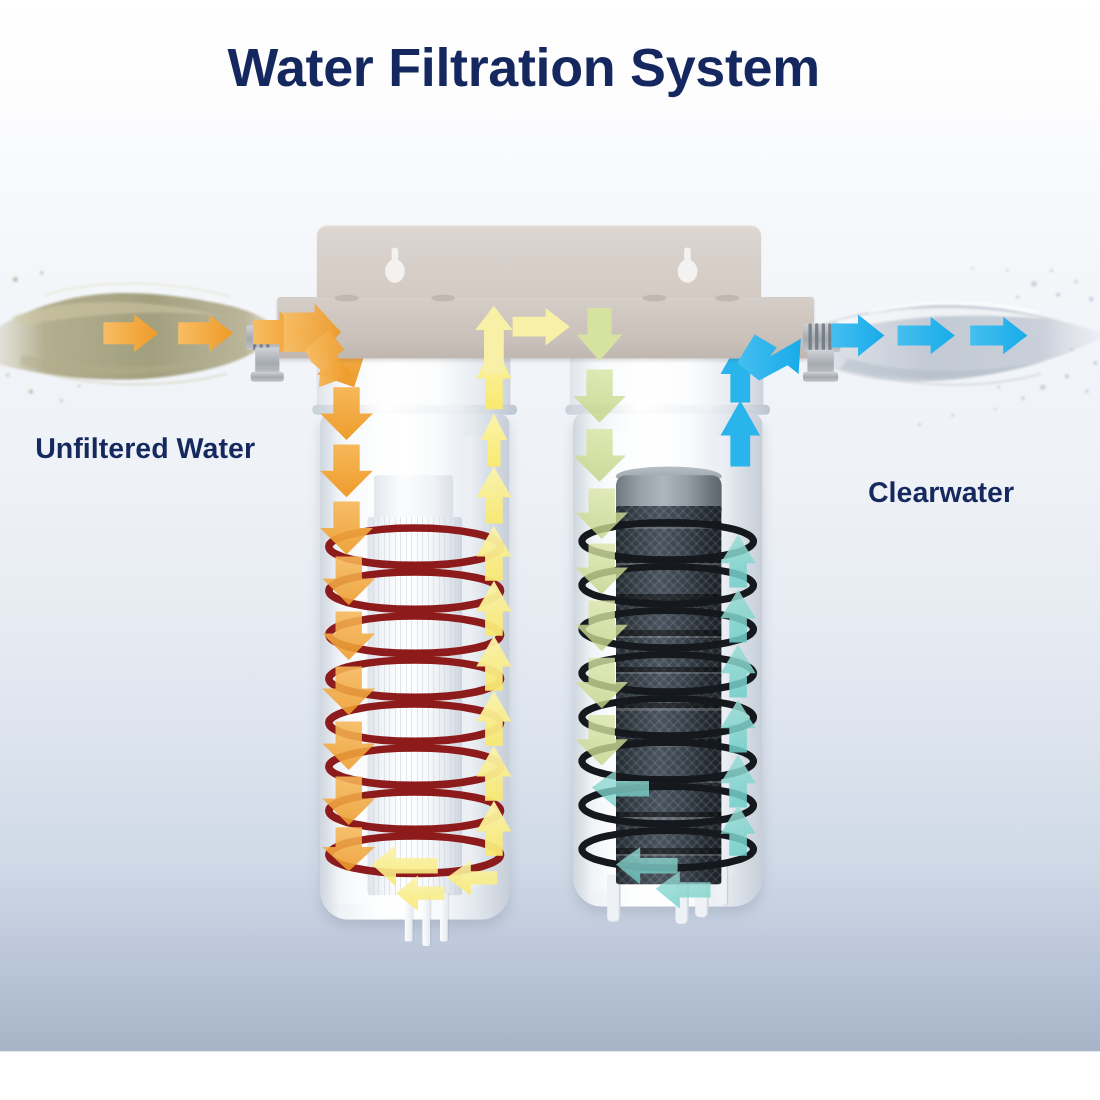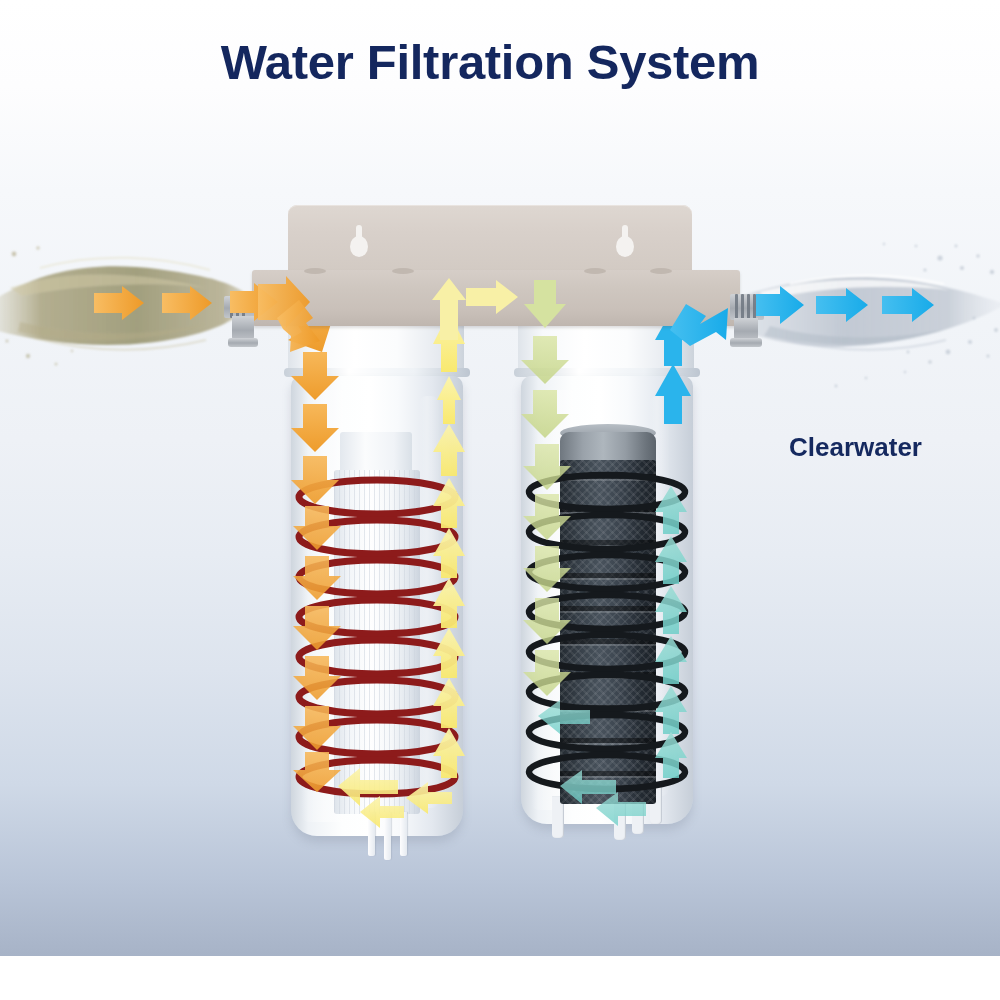--- a/index.html
+++ b/index.html
@@ -23,21 +23,20 @@
        #a9b5c9 99%,
        #a7b3c7 100%);
   }
   .bg-bottom{position:absolute;left:0;top:956px;width:1000px;height:44px;background:#ffffff;}
 
   
   .title{
     position:absolute;left:0;top:34px;width:952px;text-align:center;
     font-size:49px;font-weight:bold;color:#14275e;letter-spacing:-0.3px;
     font-family:"Liberation Sans",sans-serif;
-    padding-left:14px;
   }
   .lbl{
     position:absolute;font-size:26px;font-weight:bold;color:#15295f;
     font-family:"Liberation Sans",sans-serif;white-space:nowrap;
   }
   .lbl-left{left:32px;top:392px;}
   .lbl-right{left:789px;top:392px;margin-top:40px;}
 
   
   .mountplate{
@@ -207,20 +206,21 @@
         <circle cx="996" cy="330" r="1.9"></circle>
           <circle cx="916" cy="246" r="1.3"></circle>
         <circle cx="905" cy="372" r="1.2"></circle>
           <circle cx="866" cy="378" r="1.3"></circle>
         <circle cx="836" cy="386" r="1.4"></circle>
           <circle cx="884" cy="244" r="1.2"></circle>
       </g>
     </g>
   </svg>
 
+  <div class="lbl lbl-left">Unfiltered Water</div>
   <div class="lbl lbl-right">Clearwater</div>
 
   <div class="housing">
     <div class="neck" style="left:288px;top:322px;width:176px;height:54px;"></div>
     <div class="bowl-rim" style="left:284px;top:368px;width:186px;"></div>
     <div class="bowl" style="left:291px;top:376px;width:172px;height:460px;">
       <div class="bowl-sheen" style="left:10px;top:14px;width:58px;height:432px;opacity:.55;"></div>
       <div class="bowl-sheen" style="left:128px;top:20px;width:20px;height:412px;opacity:.30;"></div>
     </div>
   </div>

